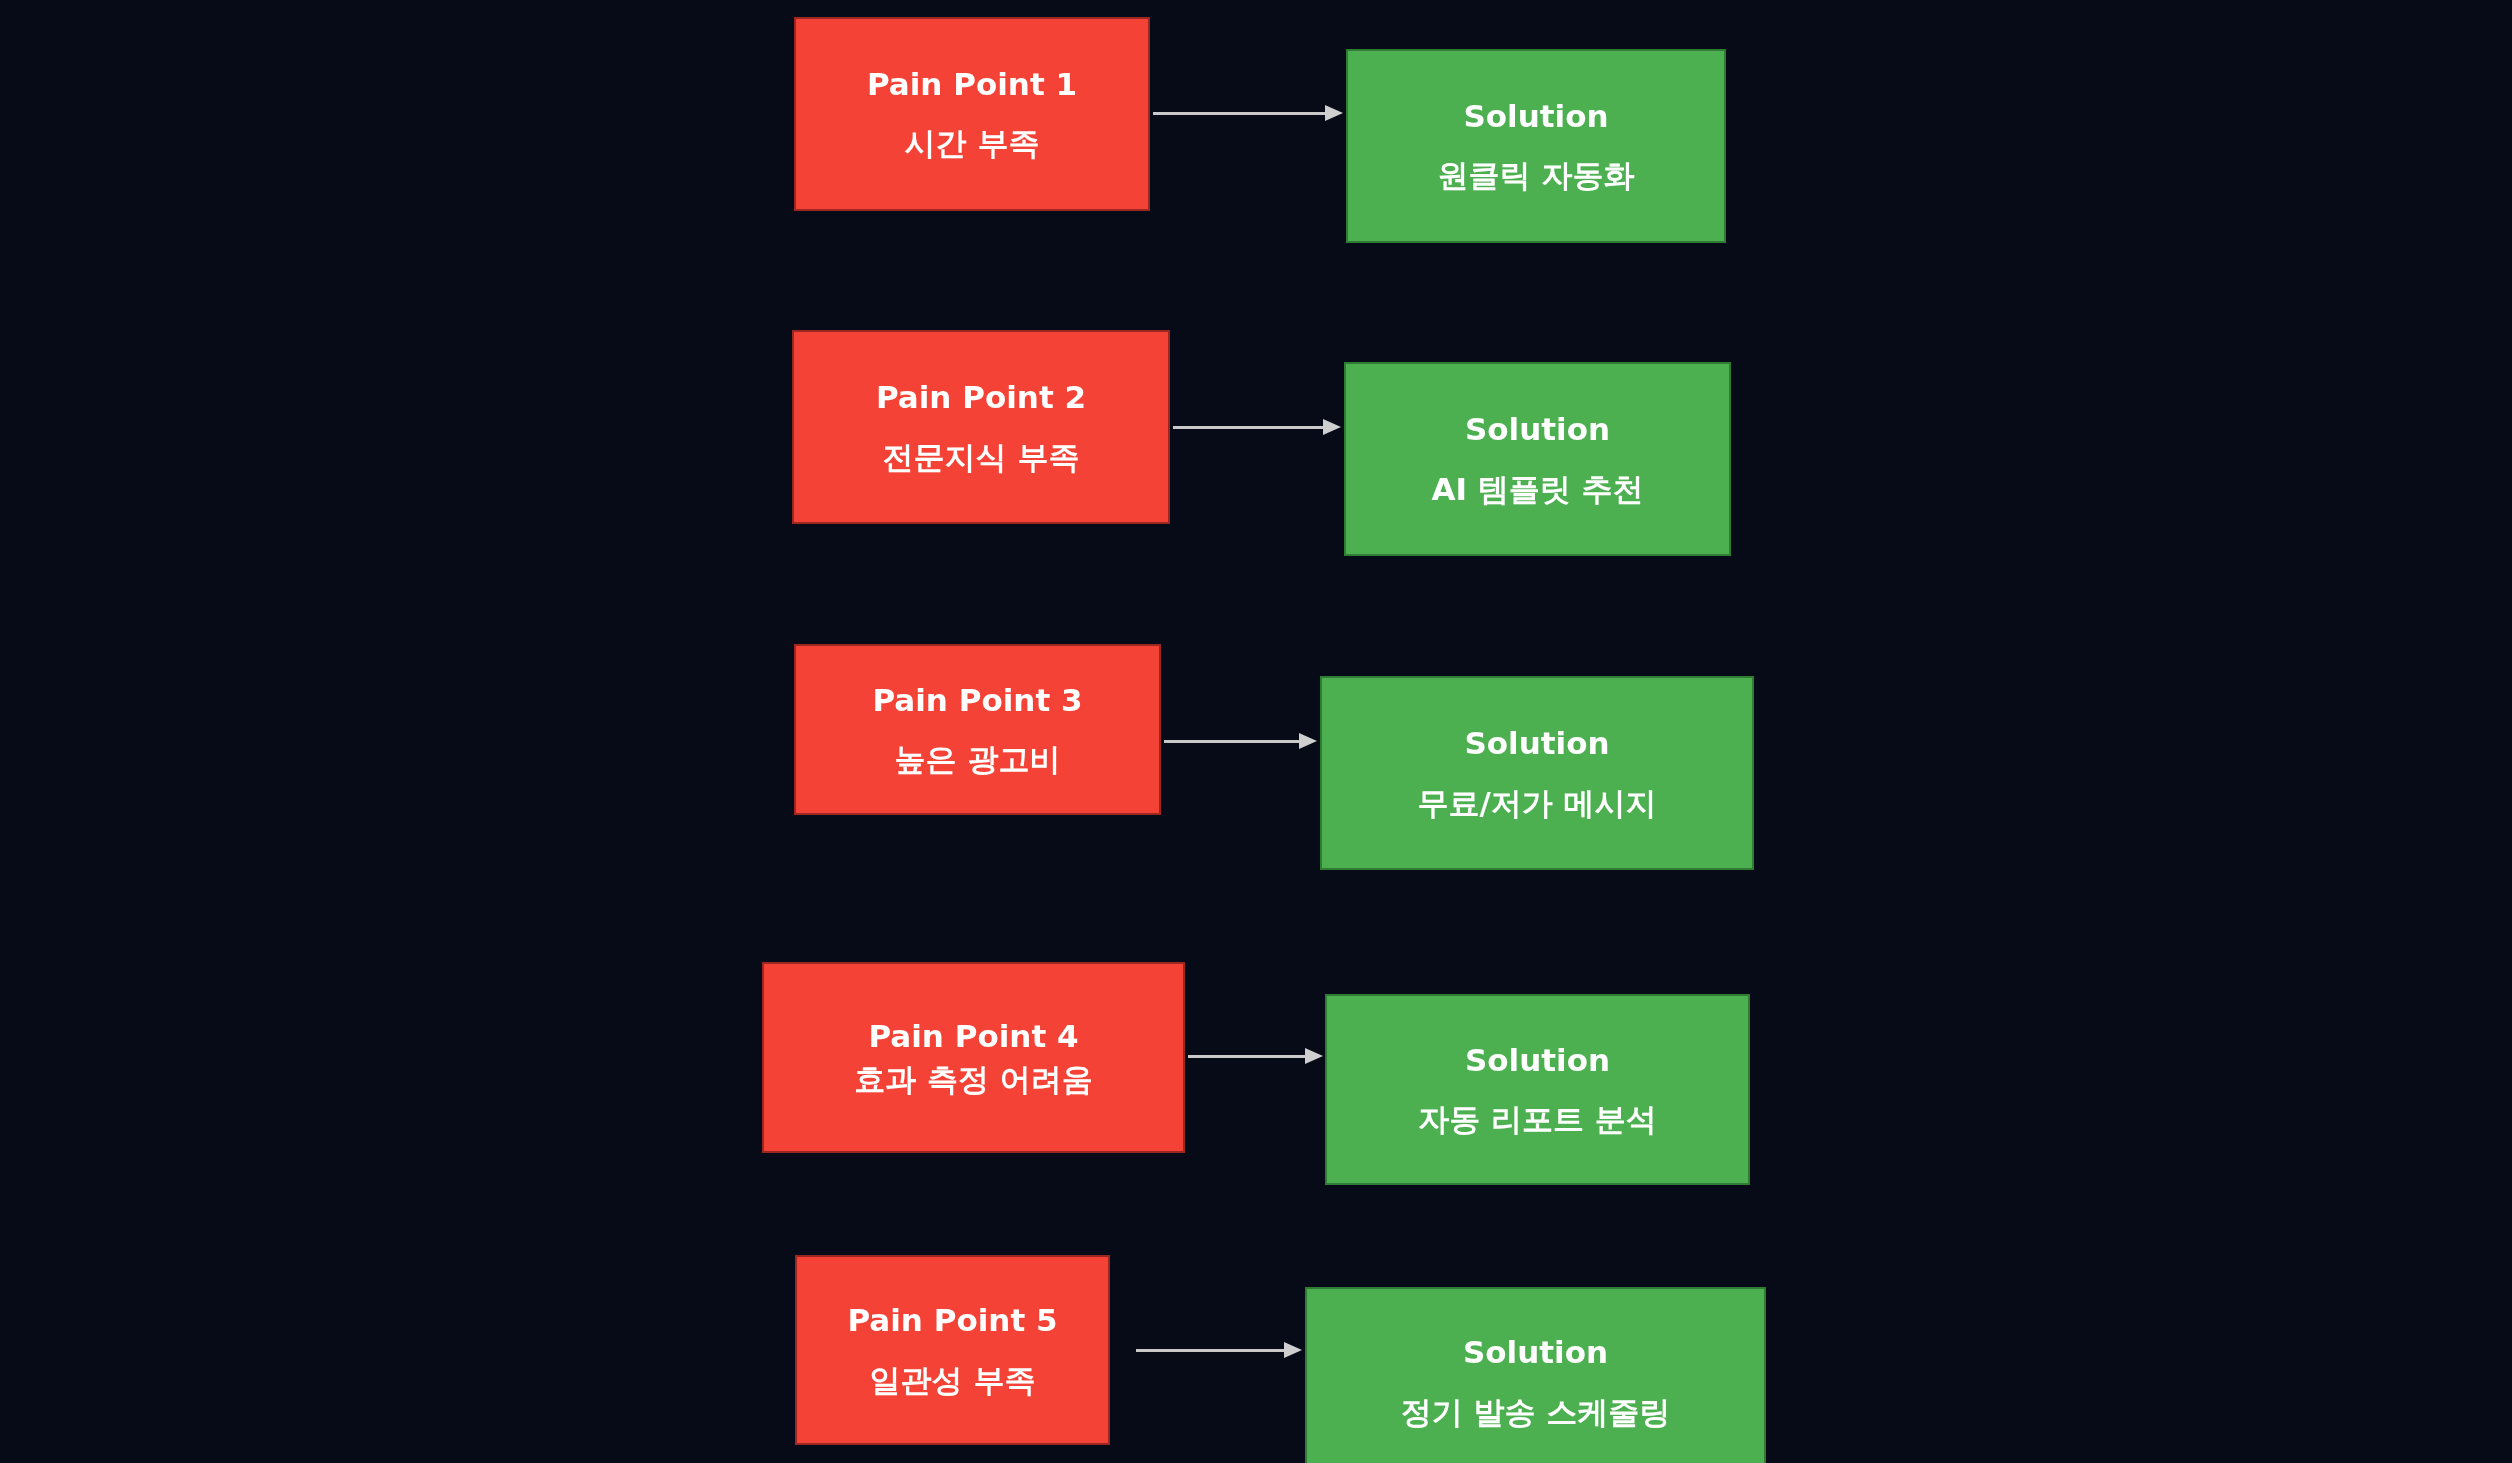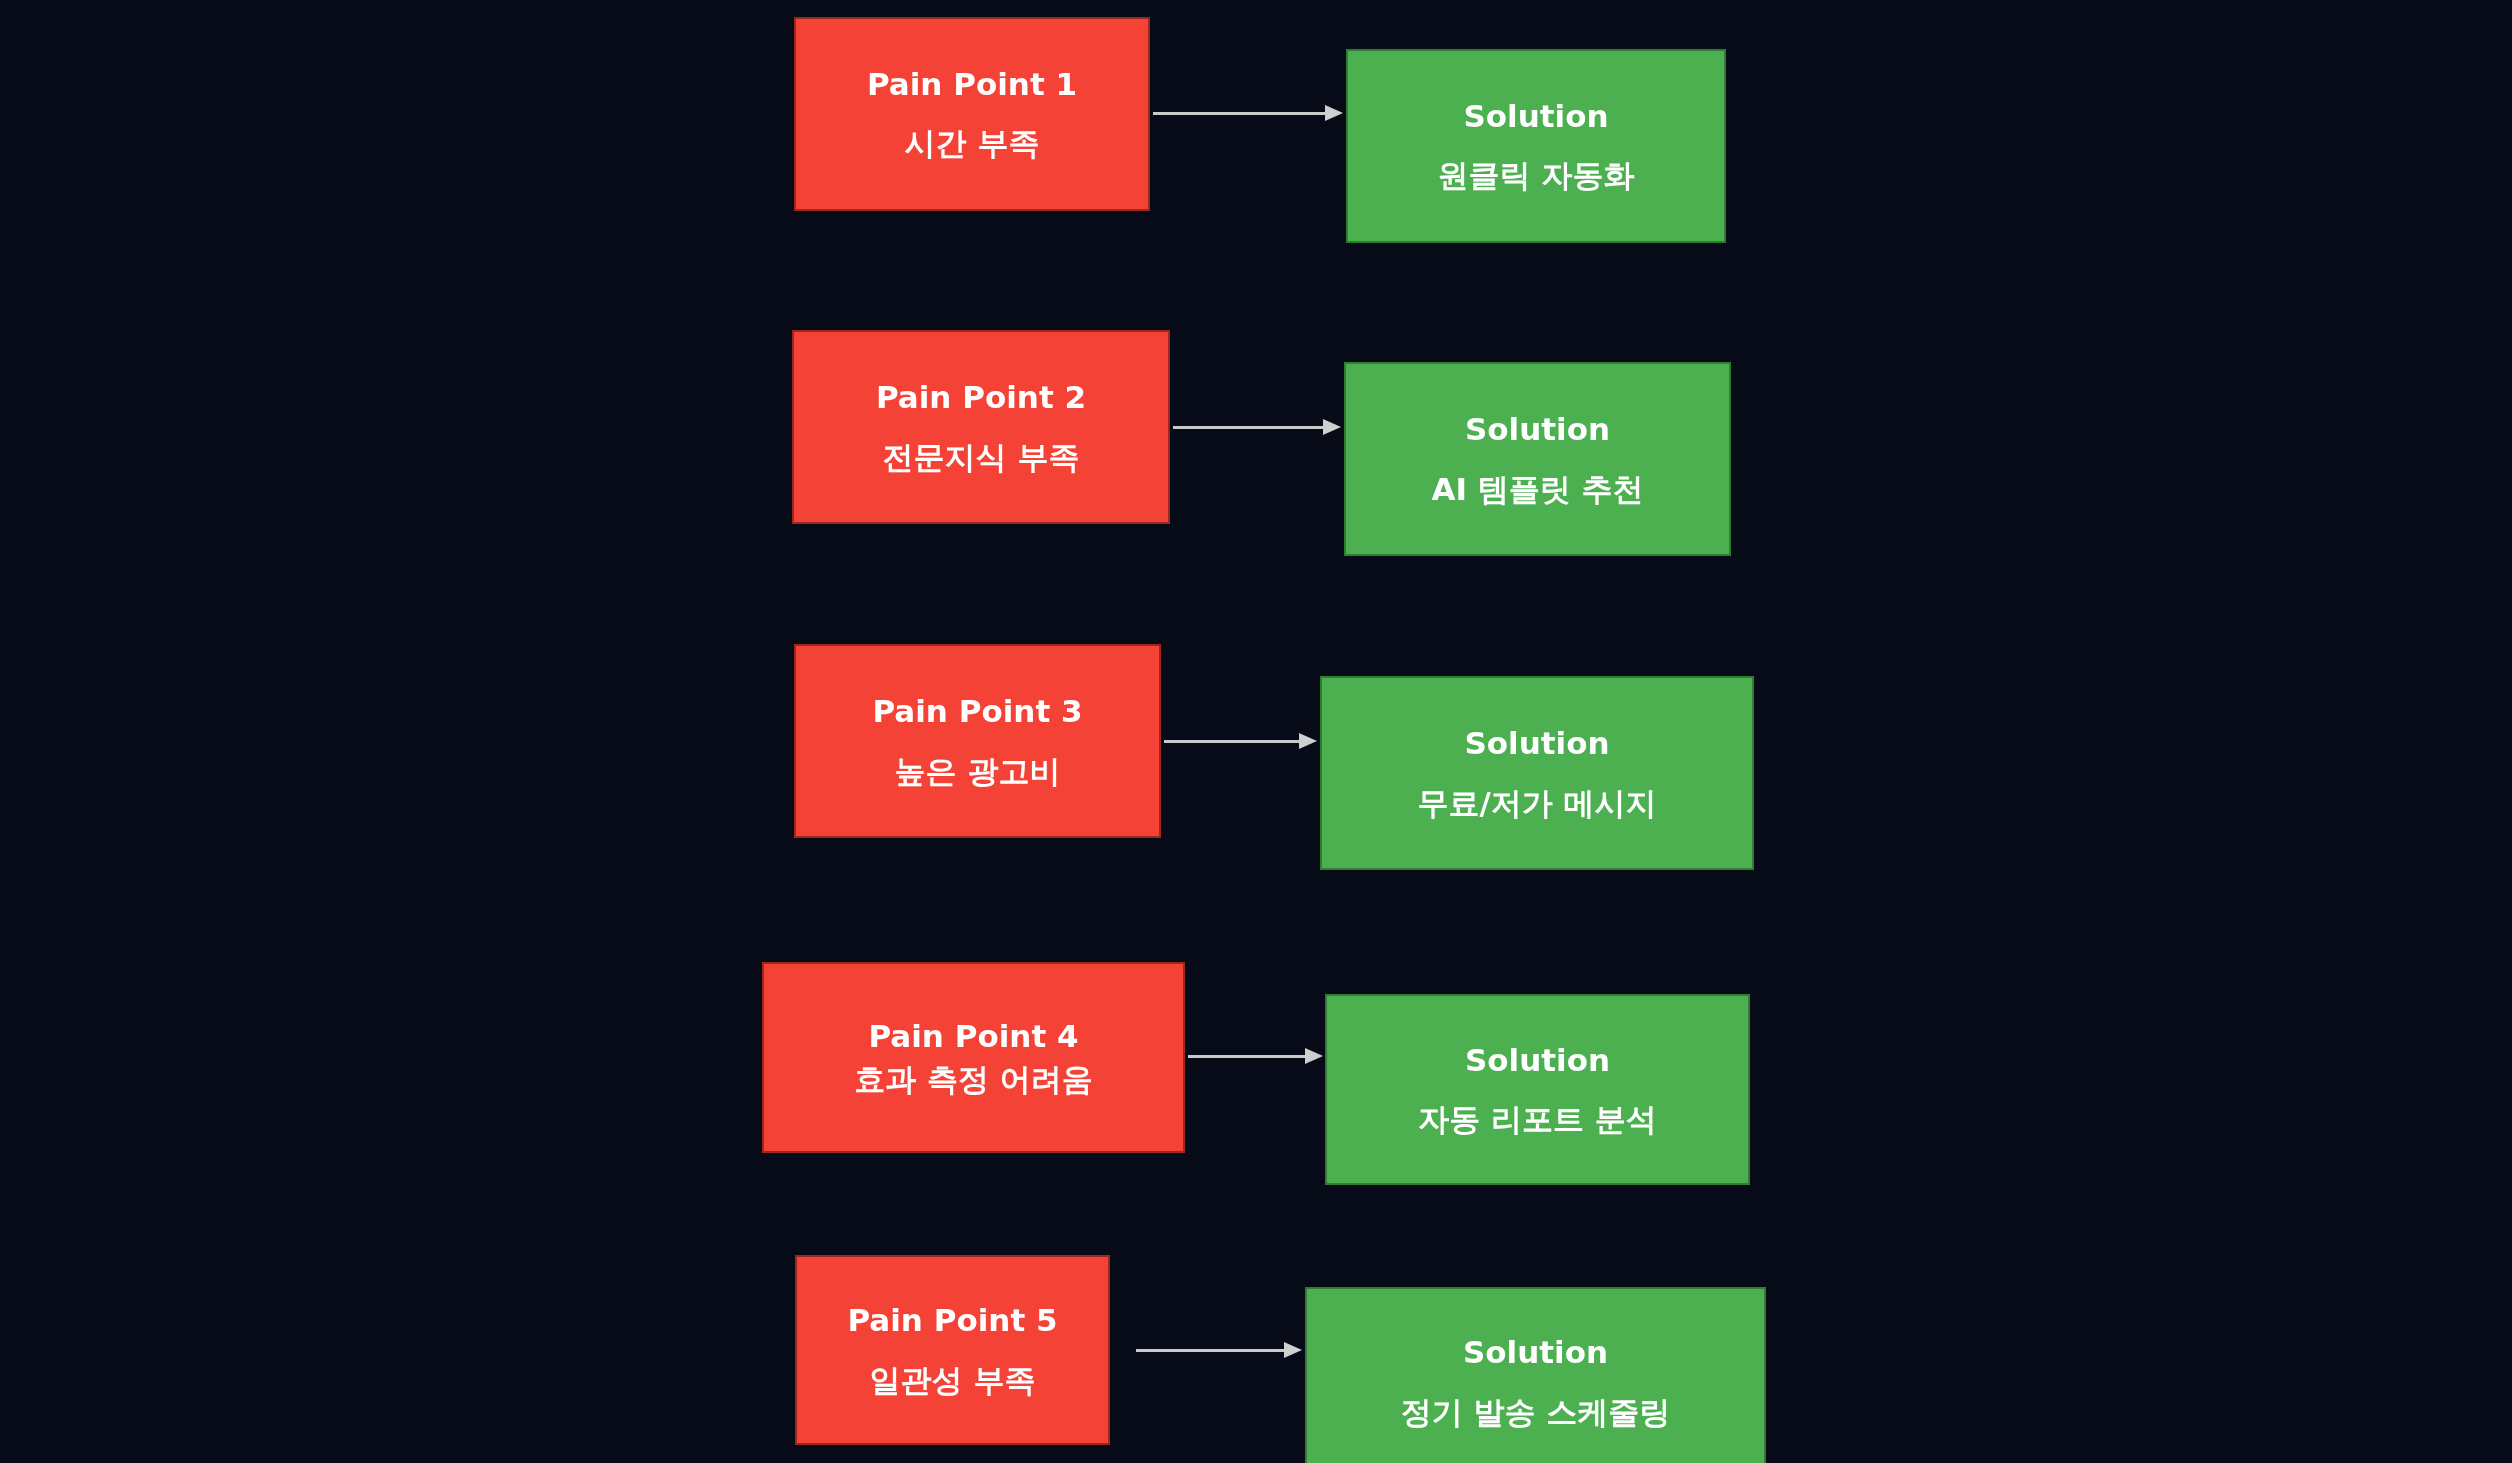--- a/index.html
+++ b/index.html
@@ -63,21 +63,21 @@
 
   
   .pain-1  { left: 794px;  top: 16.6px;  width: 356px; height: 194px; }
   .sol-1   { left: 1346px; top: 16.6px;  width: 380px; height: 194px; }
   .arrow-1 { left: 1153px; top: 105px; width: 190px; }
   
   .pain-2  { left: 792px;  top: 330px; width: 378px; height: 194px; }
   .sol-2   { left: 1344px; top: 330px; width: 387px; height: 194px; }
   .arrow-2 { left: 1173px; top: 419px; width: 168px; }
   
-  .pain-3  { left: 794px;  top: 644px; width: 367px; height: 194px; }
+  .pain-3  { left: 794px;  top: 644px; width: 367px; height: 171px; }
   .sol-3   { left: 1320px; top: 644px; width: 434px; height: 194px; }
   .arrow-3 { left: 1164px; top: 733px; width: 153px; }
   
   .pain-4  { left: 762px;  top: 962px; width: 423px; height: 191px; gap: 8px; }
   .sol-4   { left: 1325px; top: 962px; width: 425px; height: 191px; }
   .arrow-4 { left: 1188px; top: 1048px; width: 135px; }
   
   .pain-5  { left: 795px;  top: 1255px; width: 315px; height: 190px; }
   .sol-5   { left: 1305px; top: 1255px; width: 461px; height: 190px; }
   .arrow-5 { left: 1136px; top: 1342px; width: 166px; }

